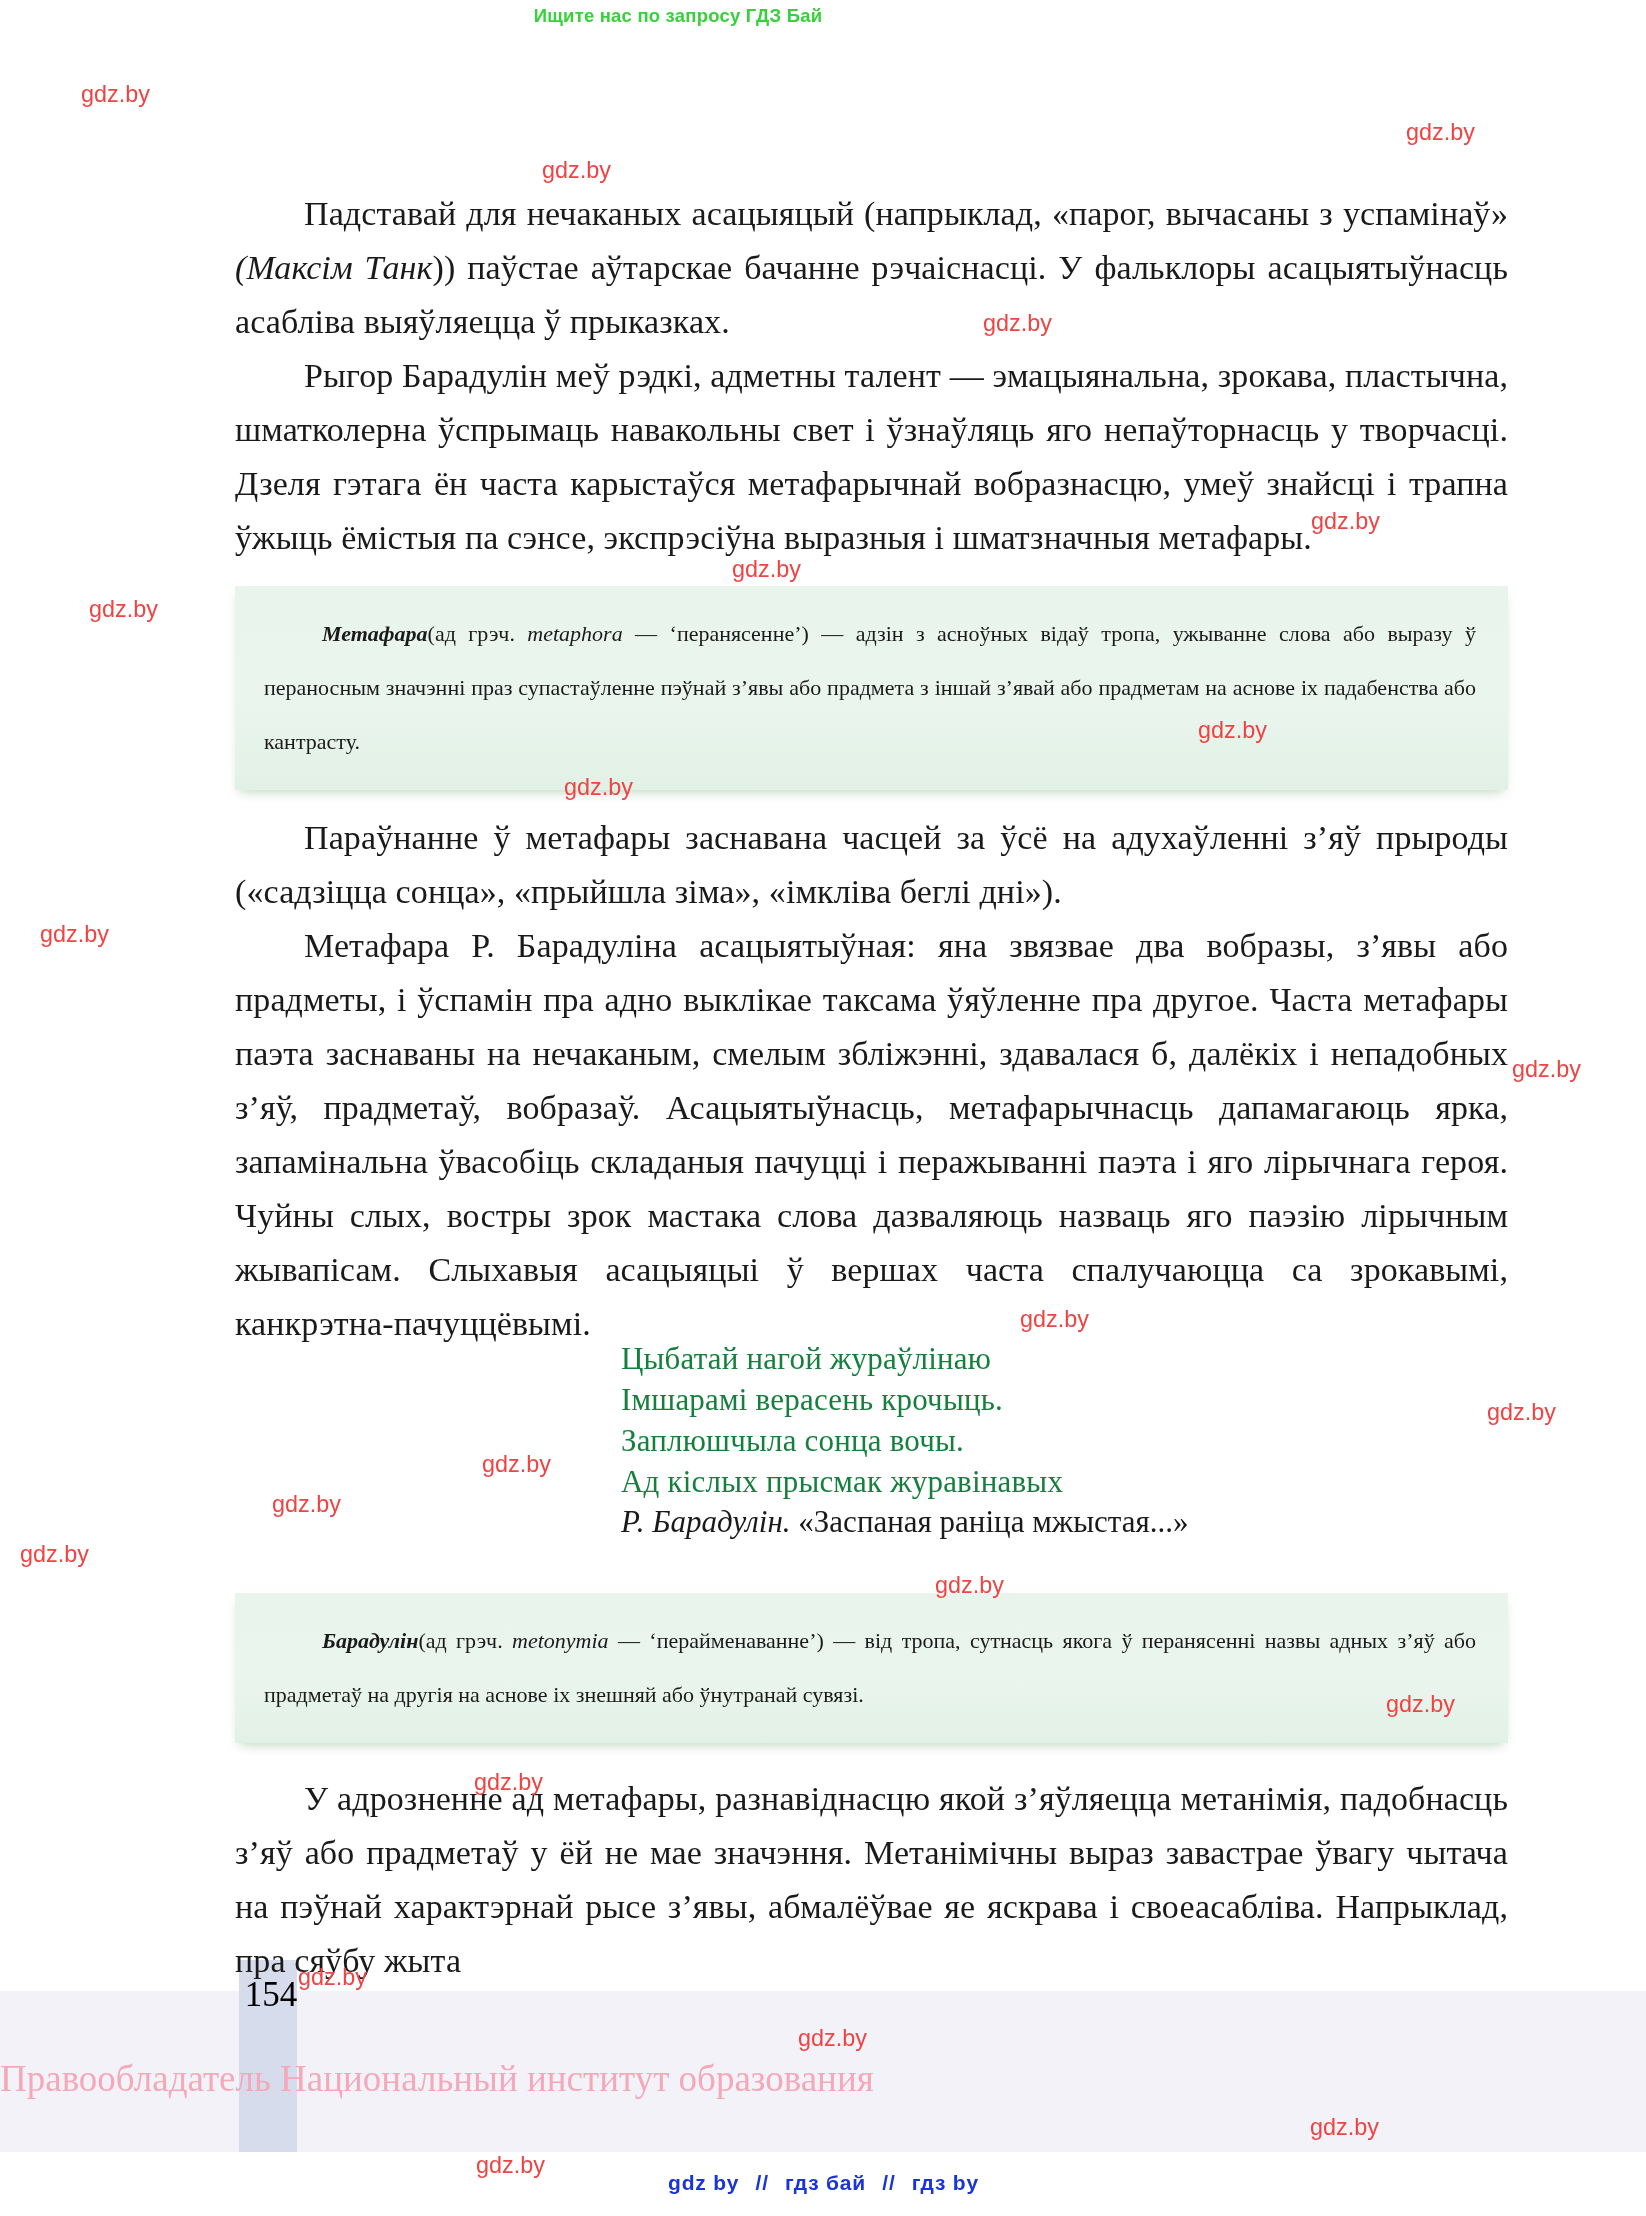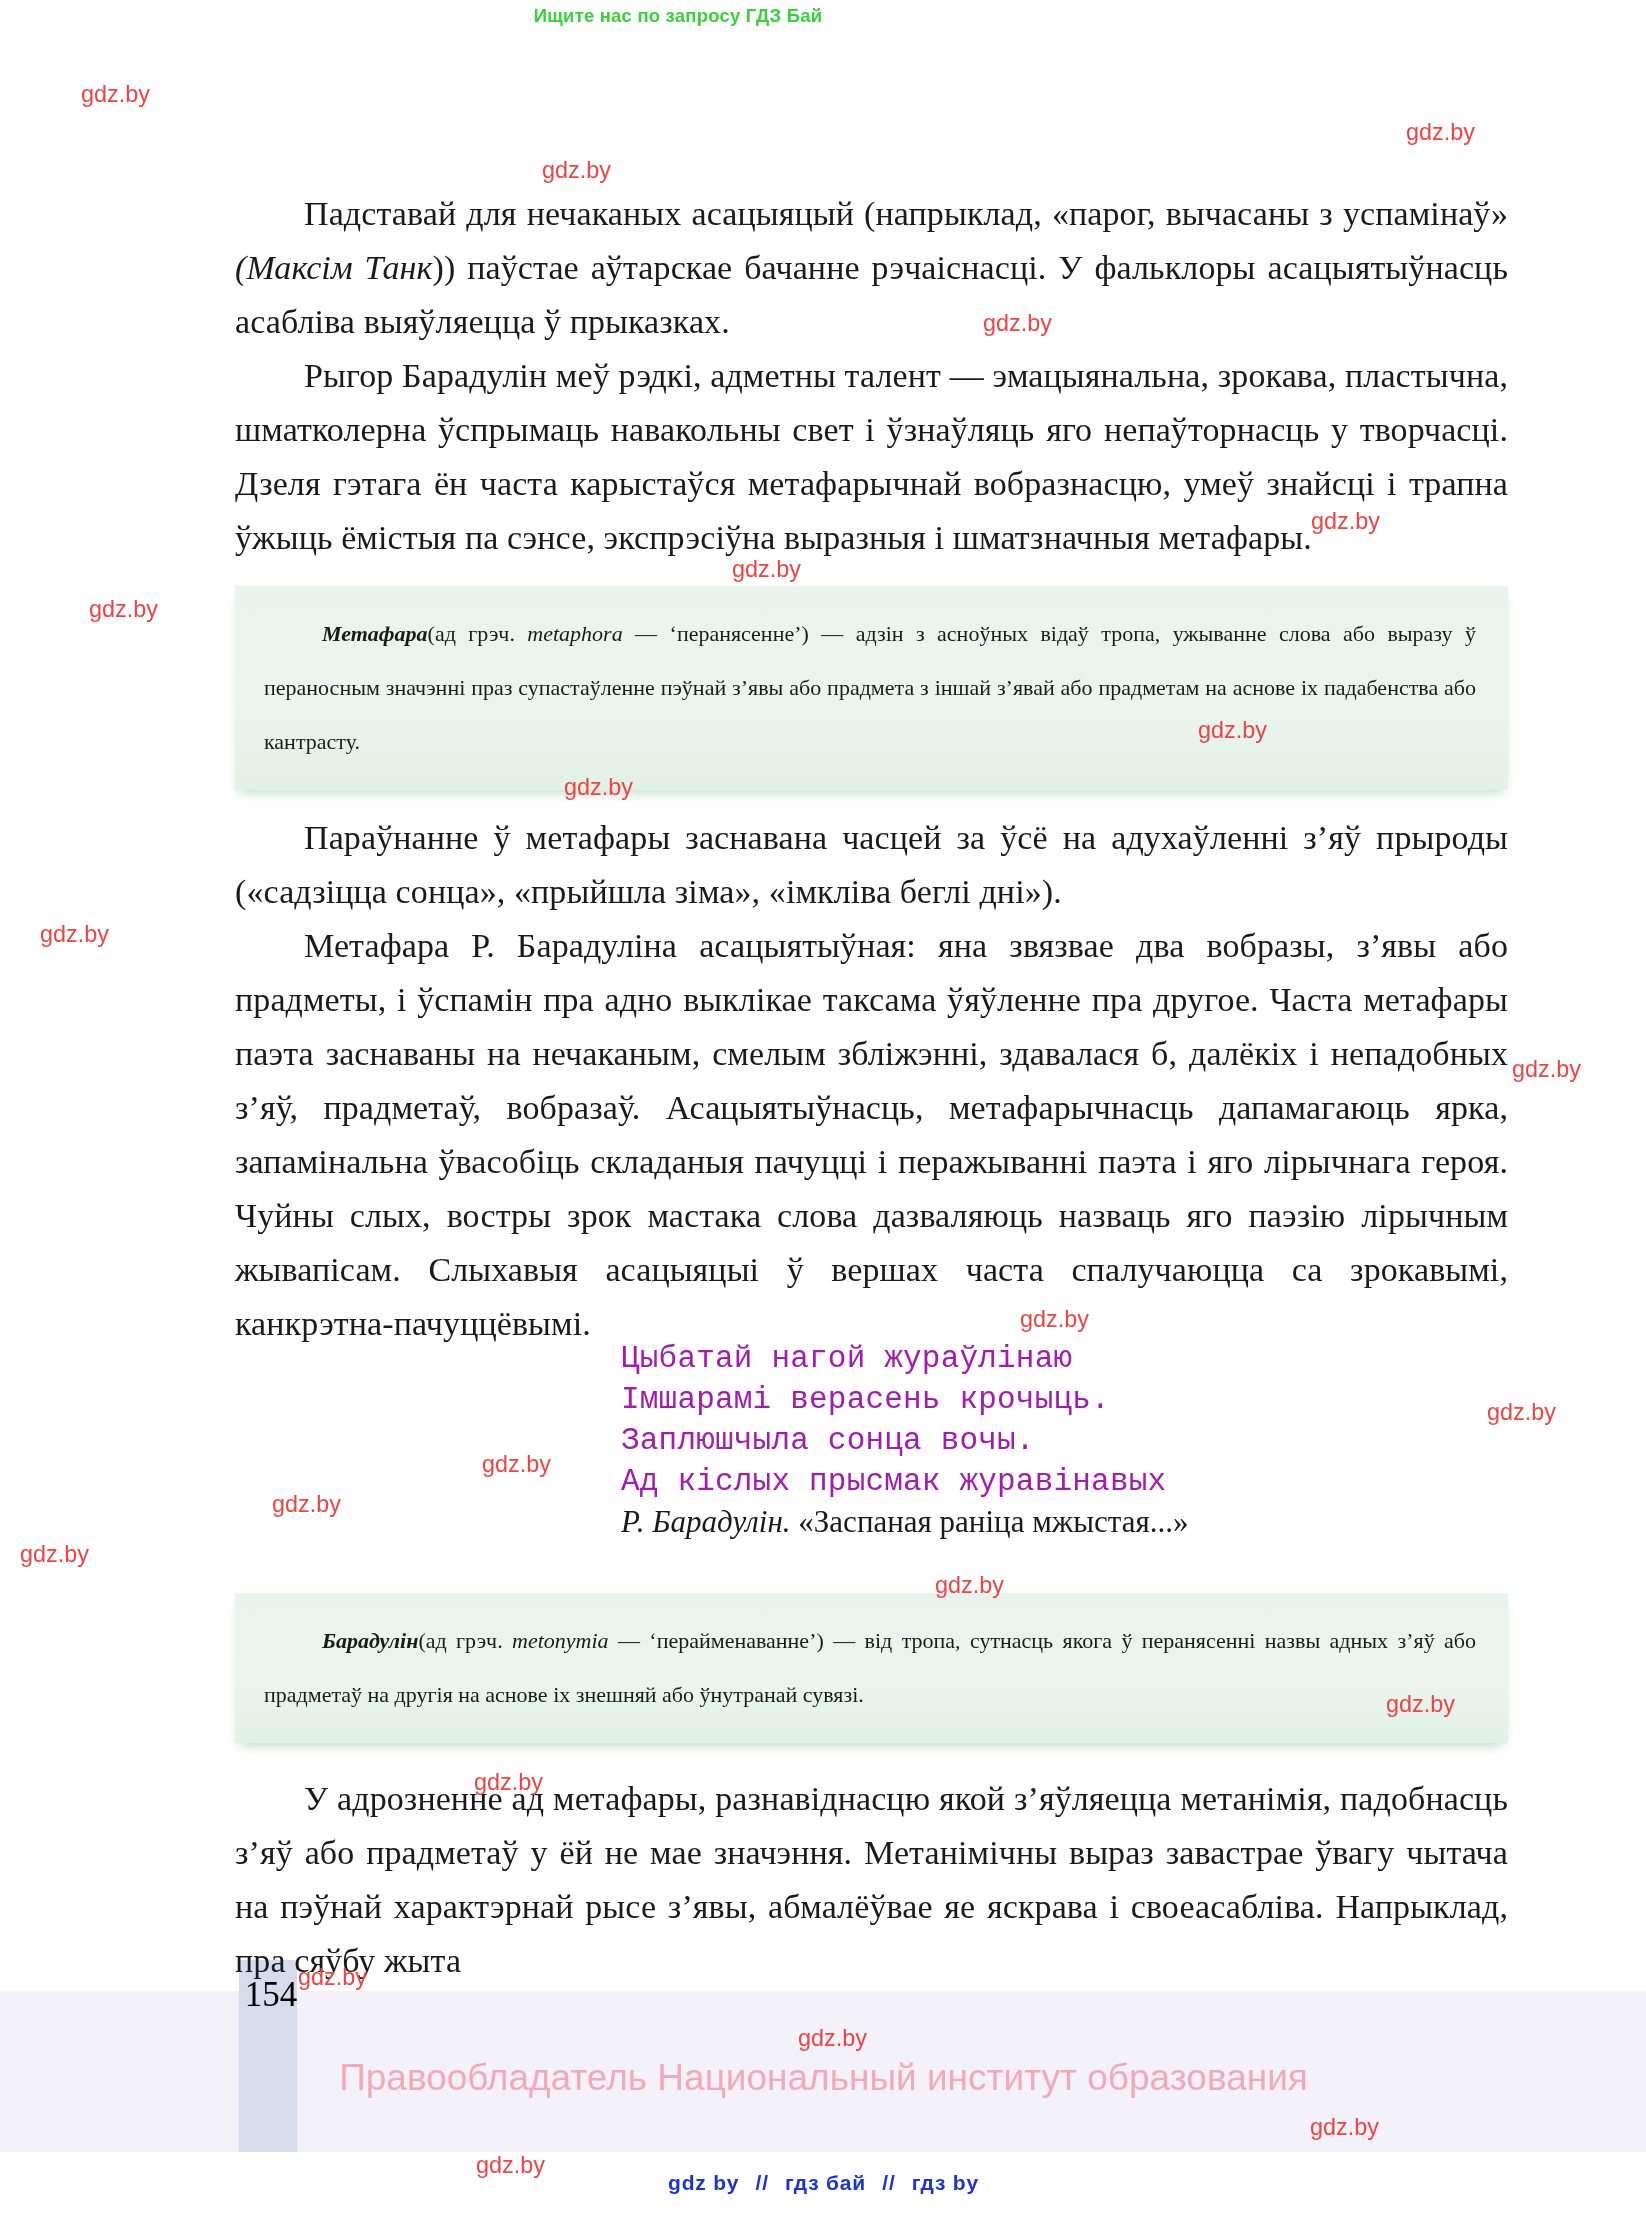--- a/index.html
+++ b/index.html
@@ -107,24 +107,23 @@
   
   #poem-block {
     position: absolute;
     left: 621px;
     top: 1338px;
     z-index: 10;
   }
   .poem-line {
     font-size: 31px;
     line-height: 41px;
-    color: #a21caf;
+    color: #15803d;
     white-space: nowrap;
     letter-spacing: 0.2px;
-    font-family: Liberation Mono, monospace;
   }
   .poem-attr {
     font-size: 31px;
     line-height: 40px;
     color: #1a1a1a;
     white-space: nowrap;
   }
   .poem-attr .author { font-style: italic; }
 
   
@@ -147,22 +146,21 @@
     color: #000000;
     z-index: 5;
   }
 
   
   #copyright {
     position: absolute;
     left: 0;
     top: 2057px;
     width: 1647px;
-    text-align: center;
-    font-family: Liberation Sans, sans-serif;
+    font-family: Liberation Serif, serif;
     font-size: 37px;
     color: #f4a8b8;
     z-index: 6;
     white-space: nowrap;
   }
 
   
   #footer-links {
     position: absolute;
     left: 0;

